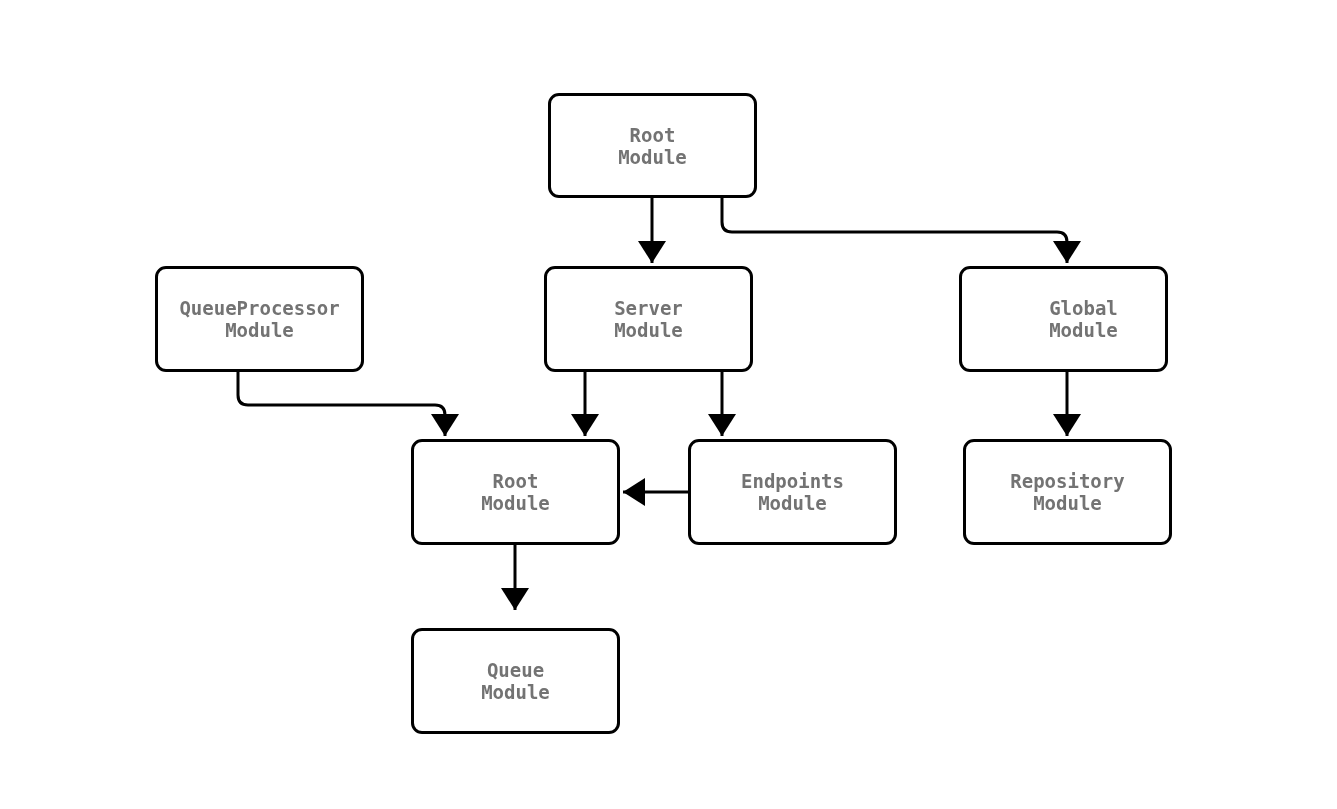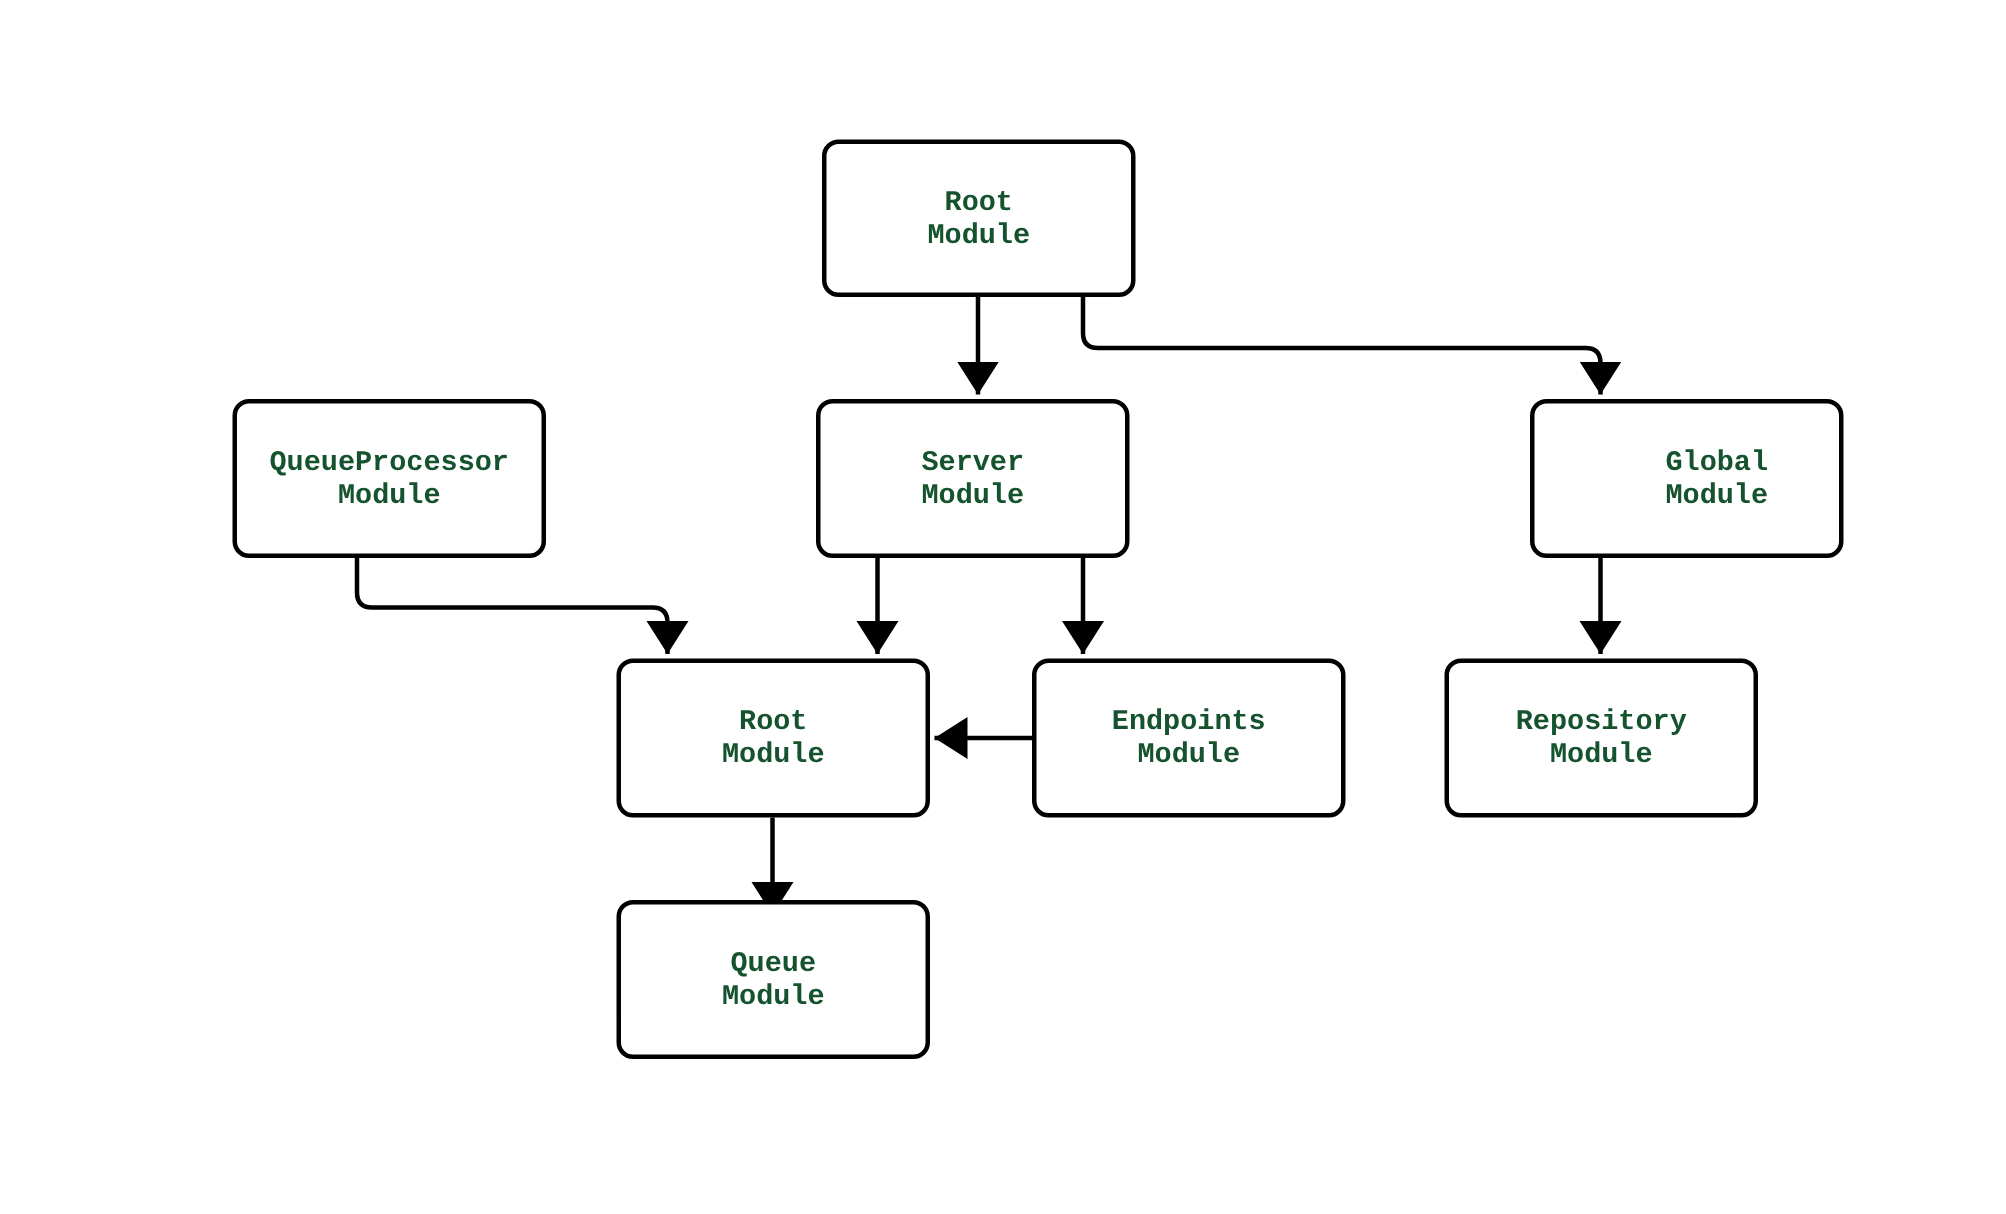--- a/index.html
+++ b/index.html
@@ -38,31 +38,30 @@
     display: flex;
     align-items: center;
     justify-content: center;
   }
   .node .label {
     white-space: pre-line;
     text-align: center;
     font-weight: bold;
     font-size: 19px;
     line-height: 22px;
-    color: #14532d;
-    font-family: Liberation Mono, monospace;
+    color: #737373;
   }
   .n-root       { left: 548px; top: 93px;  height: 105px; }
   .n-qp         { left: 133px; top: 266px; margin-left: 22px; }
   .n-server     { left: 544px; top: 266px; }
-  .n-global     { left: 1020px; top: 266px; padding-left: 40px; }
+  .n-global     { left: 959px; top: 266px; padding-left: 40px; }
   .n-core       { left: 411px; top: 439px; }
   .n-endpoints  { left: 688px; top: 439px; justify-content: center; }
   .n-repository { left: 963px; top: 439px; }
-  .n-queue      { left: 411px; top: 600px; }
+  .n-queue      { left: 411px; top: 628px; }
 </style>
 </head>
 <body>
 
 <div class="canvas">
 
   <svg class="edges" width="1337" height="809" viewBox="0 0 1337 809" xmlns="http://www.w3.org/2000/svg">
     <defs>
       <marker id="arrow" markerUnits="userSpaceOnUse" markerWidth="23" markerHeight="29" refX="22" refY="14" orient="auto">
         <path d="M0,0 L22,14 L0,28 Z" fill="#000000"></path>

